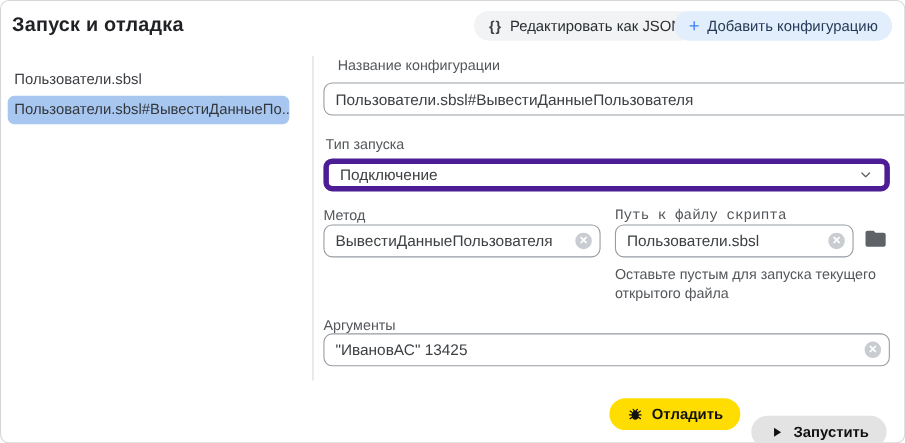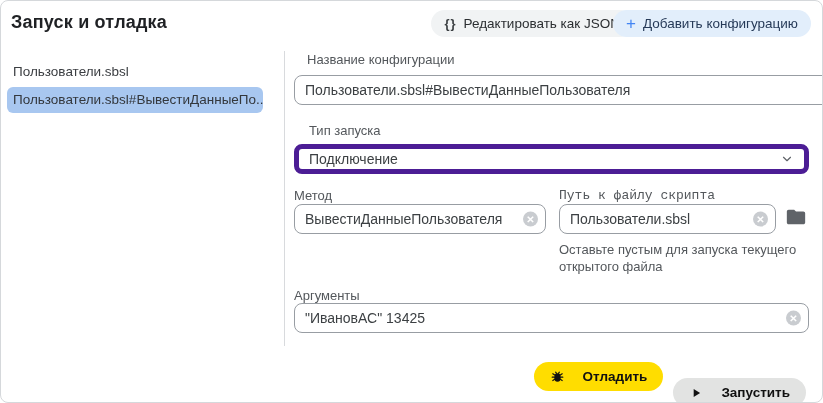--- a/index.html
+++ b/index.html
@@ -69,21 +69,21 @@
     position:absolute; left:782px; top:203px; width:26px; height:26px;
     display:flex; align-items:center; justify-content:center;
     background:none; border:none; cursor:pointer;
   }
   
   .footer {
     position:absolute; right:16px; top:361px;
     display:flex; gap:10px;
   }
   .act-btn {
-    height:29px; display:inline-flex; align-items:center; gap:18px;
+    height:29px; display:inline-flex; align-items:center; gap:8px;
     border:none; border-radius:15px; padding:0 16px;
     font-family:"Liberation Sans", sans-serif;
     font-size:13.5px; font-weight:700; color:#111; cursor:pointer;
     white-space:nowrap;
   }
   .btn-debug { background:#ffdd00; }
   .btn-run { background:#e2e3e2;margin-top:16px; }
   .ic { display:flex; align-items:center; }
 </style>
 </head>
@@ -107,21 +107,21 @@
   <div class="side-item sel" style="top:86px;">Пользователи.sbsl#ВывестиДанныеПо...</div>
 
   <div class="v-divider"></div>
 
   <div class="f-label" style="left:306px; top:51px;">Название конфигурации</div>
   <div class="input-wrap" style="left:293px; top:74px; width:620px; height:30px;">
     <input type="text" value="Пользователи.sbsl#ВывестиДанныеПользователя" style="">
     <span class="clear-ic">✕</span>
   </div>
 
-  <div class="f-label" style="left:308px; top:122px;">Тип запуска</div>
+  <div class="f-label" style="left:295px; top:122px;">Тип запуска</div>
   <div class="select-box" style="left:293px; top:143px; width:515px; height:30px;">
     <span>Подключение</span>
     <span class="chev">
       <svg width="14" height="14" viewBox="0 0 24 24" fill="none" stroke="#5f6368" stroke-width="2" stroke-linecap="round" stroke-linejoin="round">
           <path d="M6 9l6 6 6-6"></path>
         </svg>
     </span>
   </div>
 
   <div class="f-label" style="left:293px; top:187px;">Метод</div>

